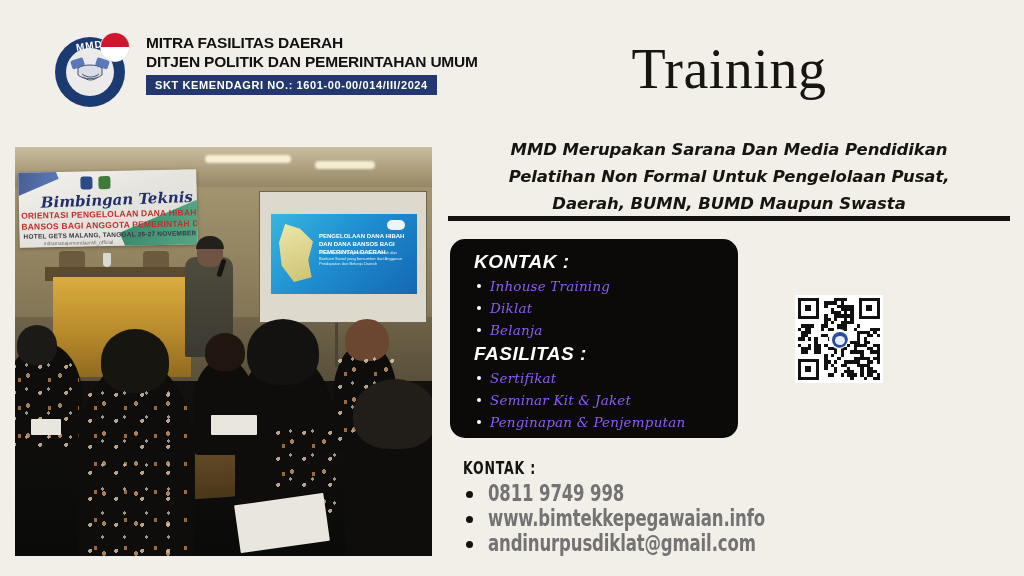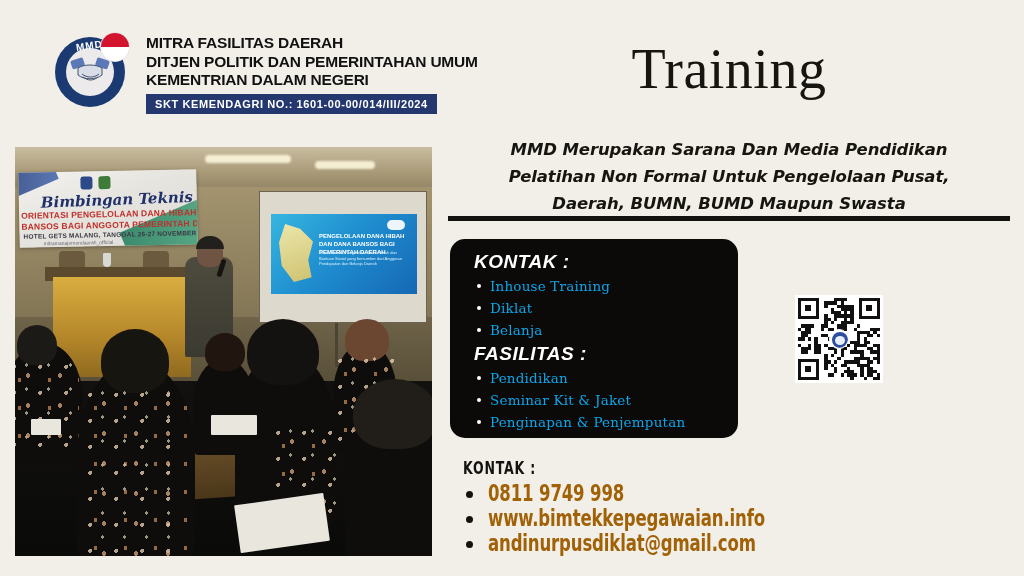--- a/index.html
+++ b/index.html
@@ -368,22 +368,23 @@
     letter-spacing: 0.5px;
     margin: 2px 0 2px 24px;
   }
   .panel-list {
     list-style: none;
     margin: 0;
     padding: 0 0 0 40px;
   }
   .panel-list li {
     position: relative;
-    color: #0ea5e9;
+    color: #8b5cf6;
     font-family: "DejaVu Serif", serif;
+    font-style: italic;
     font-size: 13.5px;
     line-height: 22px;
     letter-spacing: 0.2px;
     white-space: nowrap;
   }
   .panel-list li::before {
     content: "";
     position: absolute;
     left: -13px;
     top: 9px;
@@ -465,21 +466,21 @@
     list-style: none;
     margin: 0;
     padding: 0;
   }
   #kontak-list li {
     position: relative;
     font-family: "DejaVu Sans Condensed", "DejaVu Sans", sans-serif;
     font-weight: bold;
     font-size: 23px;
     line-height: 25px;
-    color: #a16207;
+    color: #737373;
     letter-spacing: -0.2px;
     padding-left: 22px;
     white-space: nowrap;
   }
   #kontak-list li > span {
     display: inline-block;
     transform: scaleX(0.8);
     transform-origin: left center;
   }
   #kontak-list li::before {
@@ -513,21 +514,20 @@
       </svg>
       <div class="flag-circle">
         <div class="flag-red"></div>
         <div class="flag-white"></div>
       </div>
     </div>
 
     <div id="org-lines">
       <div class="org-line">MITRA FASILITAS DAERAH</div>
       <div class="org-line">DITJEN POLITIK DAN PEMERINTAHAN UMUM</div>
-      <div class="org-line">KEMENTRIAN DALAM NEGERI</div>
       <div id="skt-badge">SKT KEMENDAGRI NO.: 1601-00-00/014/III/2024</div>
     </div>
   </div>
 
   <div id="photo">
     <div class="ph-ceiling"></div>
     <div class="ph-ceil-light" style="left:190px;"></div>
     <div class="ph-ceil-light" style="left:300px; top:14px; width:60px;"></div>
     <div class="ph-wall"></div>
     <div class="ph-wall2"></div>
@@ -607,21 +607,21 @@
 
   <div id="program-panel">
     <div class="panel-heading">KONTAK  :</div>
     <ul class="panel-list">
       <li>Inhouse Training</li>
       <li>Diklat</li>
       <li>Belanja</li>
     </ul>
     <div class="panel-heading">FASILITAS  :</div>
     <ul class="panel-list">
-      <li>Pendidikan</li>
+      <li>Sertifikat</li>
       <li>Seminar Kit &amp; Jaket</li>
       <li>Penginapan &amp; Penjemputan</li>
     </ul>
   </div>
 
   <div id="qr-wrap">
     <div id="qr-canvas">
         <div class="qr-cell" style="left: 36.08px; top: 0px; width: 3.28px; height: 3.28px;"></div>
         <div class="qr-cell" style="left: 39.36px; top: 0px; width: 3.28px; height: 3.28px;"></div>
         <div class="qr-cell" style="left: 42.64px; top: 0px; width: 3.28px; height: 3.28px;"></div>

